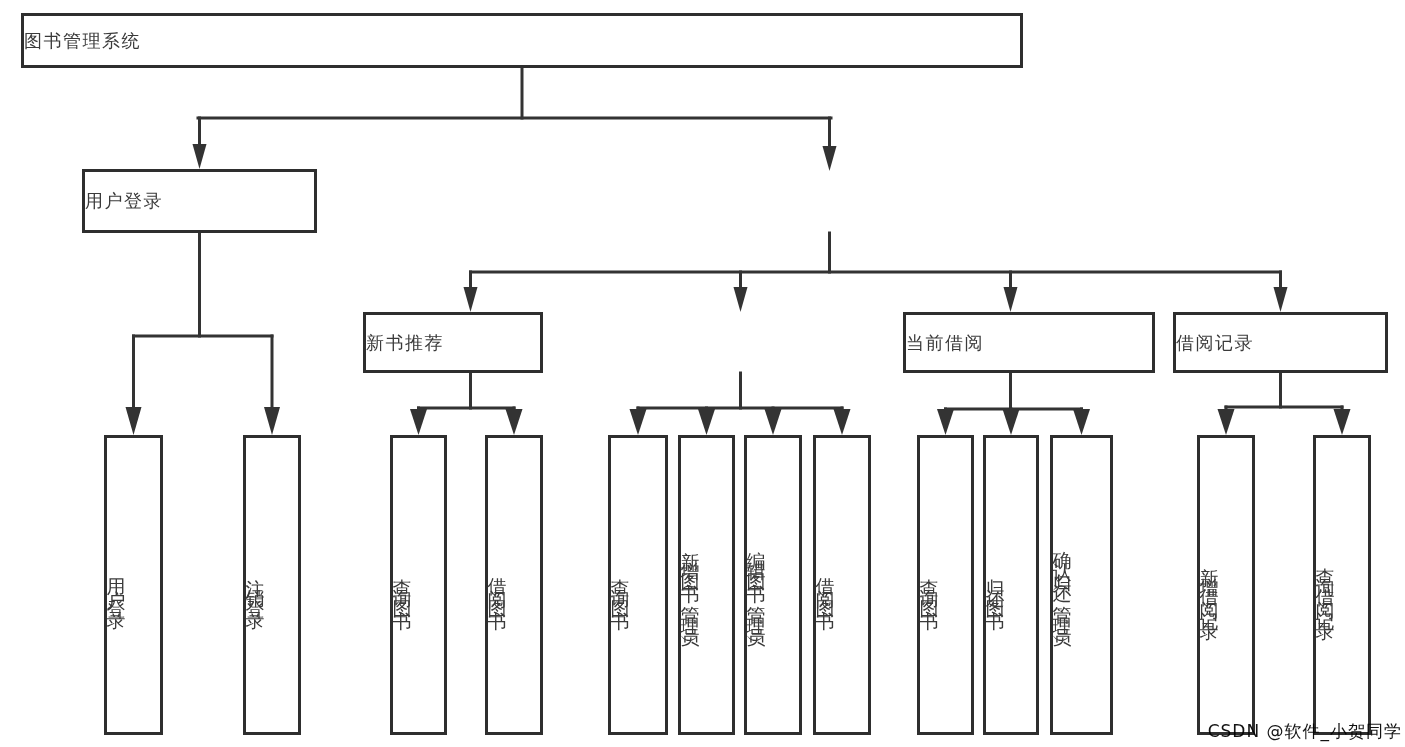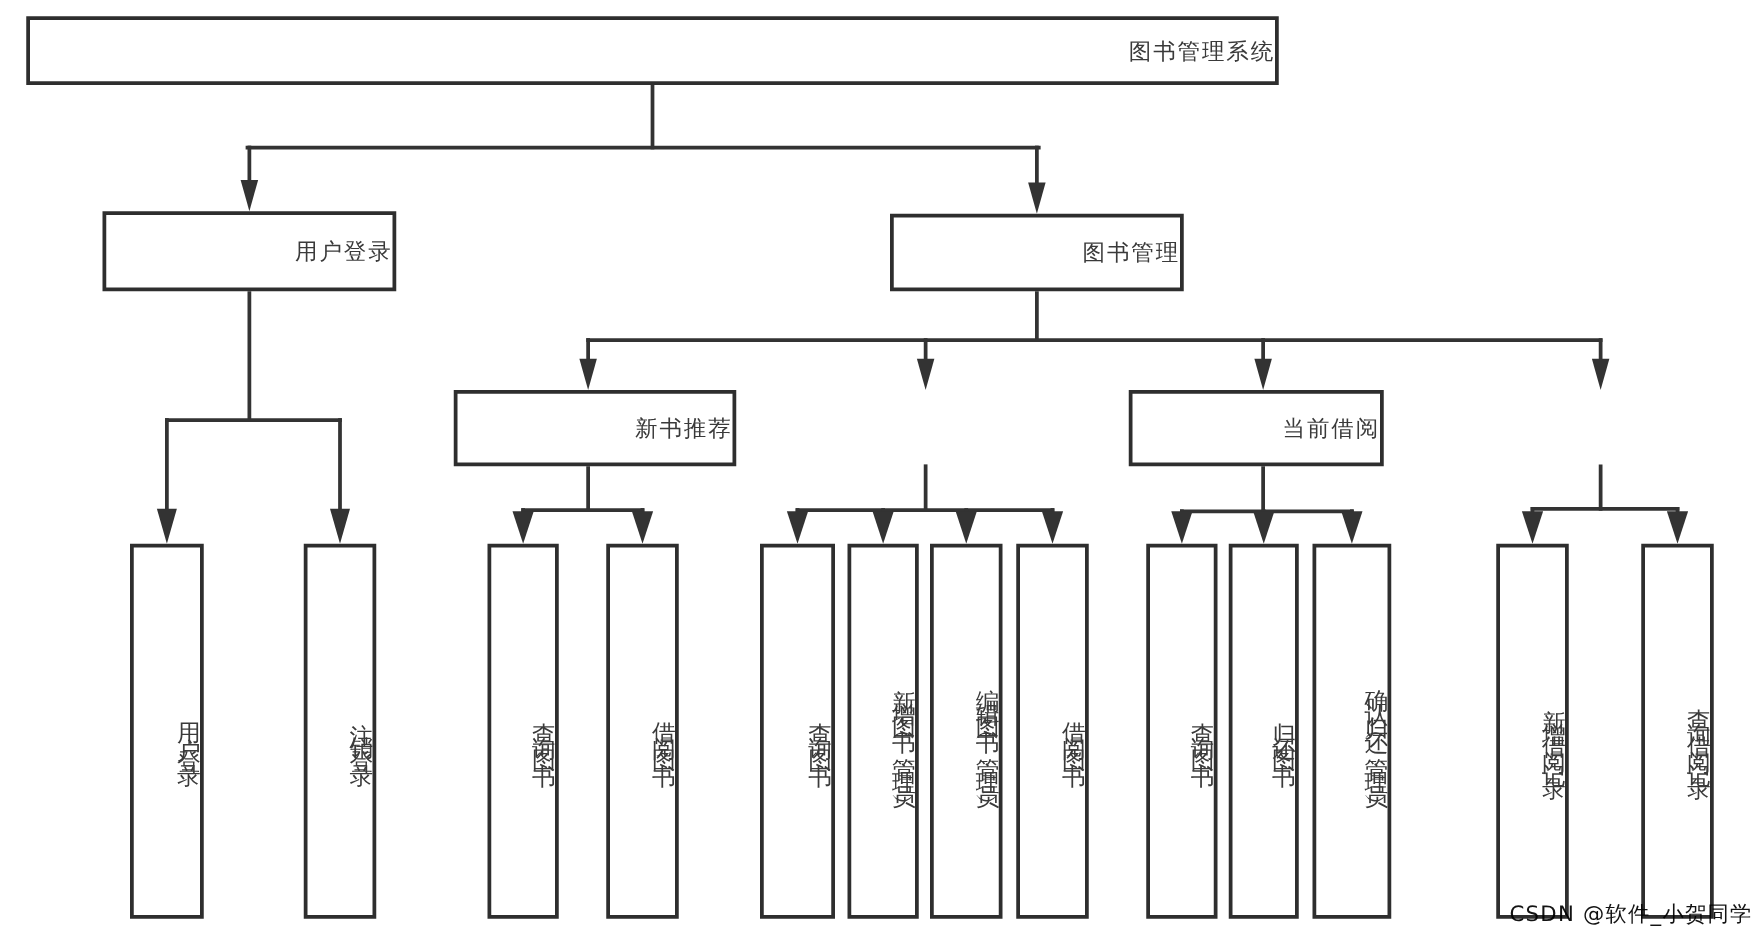--- a/index.html
+++ b/index.html
@@ -9,21 +9,21 @@
     background:#ffffff;
     overflow:hidden;
     font-family:"DejaVu Sans","Liberation Sans",sans-serif;
   }
   svg.wires{position:absolute;left:0;top:0;z-index:1;}
   .node{
     position:absolute;
     background:#ffffff;
     border:3px solid #2e2e2e;
     box-sizing:border-box;
-    display:flex;align-items:center;justify-content:flex-end;
+    display:flex;align-items:center;justify-content:flex-start;
     color:#3a3a3a;
     z-index:2;
   }
   .node.h span{
     font-size:18px;
     letter-spacing:1.5px;
     white-space:nowrap;
   }
   .node.v span{
     writing-mode:vertical-rl;
@@ -31,23 +31,23 @@
     font-size:19px;
     letter-spacing:11px;
     line-height:1;
   }
   
   #n-root{left:21px;top:13px;width:1002px;height:55px;}
   
   #n-login{left:82px;top:169px;width:235px;height:64px;}
   #n-mgmt{left:712px;top:171px;width:235px;height:62px;}
   
-  #n-newrec{left:363px;top:312px;width:226px;height:61px;}
+  #n-newrec{left:363px;top:312px;width:180px;height:61px;}
   #n-bookborrow{left:633px;top:312px;width:215px;height:61px;}
-  #n-curborrow{left:903px;top:312px;width:204px;height:61px;}
+  #n-curborrow{left:903px;top:312px;width:252px;height:61px;}
   #n-records{left:1173px;top:312px;width:215px;height:61px;}
   
   .leaf{top:435px;height:300px;}
   #l-1{left:104px;width:59px;}
   #l-2{left:243px;width:58px;}
   #l-3{left:390px;width:57px;}
   #l-4{left:485px;width:58px;}
   #l-5{left:608px;width:60px;}
   #l-6{left:678px;width:57px;}
   #l-7{left:744px;width:58px;}
@@ -128,29 +128,29 @@
       <polygon points="1333.5,409 1350.5,409 1342,435" fill="#333333"></polygon>
     </svg>
 
   <div class="node h" id="n-root">
     <span>图书管理系统</span>
   </div>
 
   <div class="node h" id="n-login">
     <span>用户登录</span>
   </div>
-  <div class="node h" id="n-mgmt">
-    <span>图书管理</span>
-  </div>
 
   <div class="node h" id="n-newrec">
     <span>新书推荐</span>
   </div>
   <div class="node h" id="n-curborrow">
     <span>当前借阅</span>
+  </div>
+  <div class="node h" id="n-records">
+    <span>借阅记录</span>
   </div>
 
   <div class="node v leaf" id="l-1">
     <span>用户登录</span>
   </div>
   <div class="node v leaf" id="l-2">
     <span>注销登录</span>
   </div>
   <div class="node v leaf" id="l-3">
     <span>查询图书</span>

